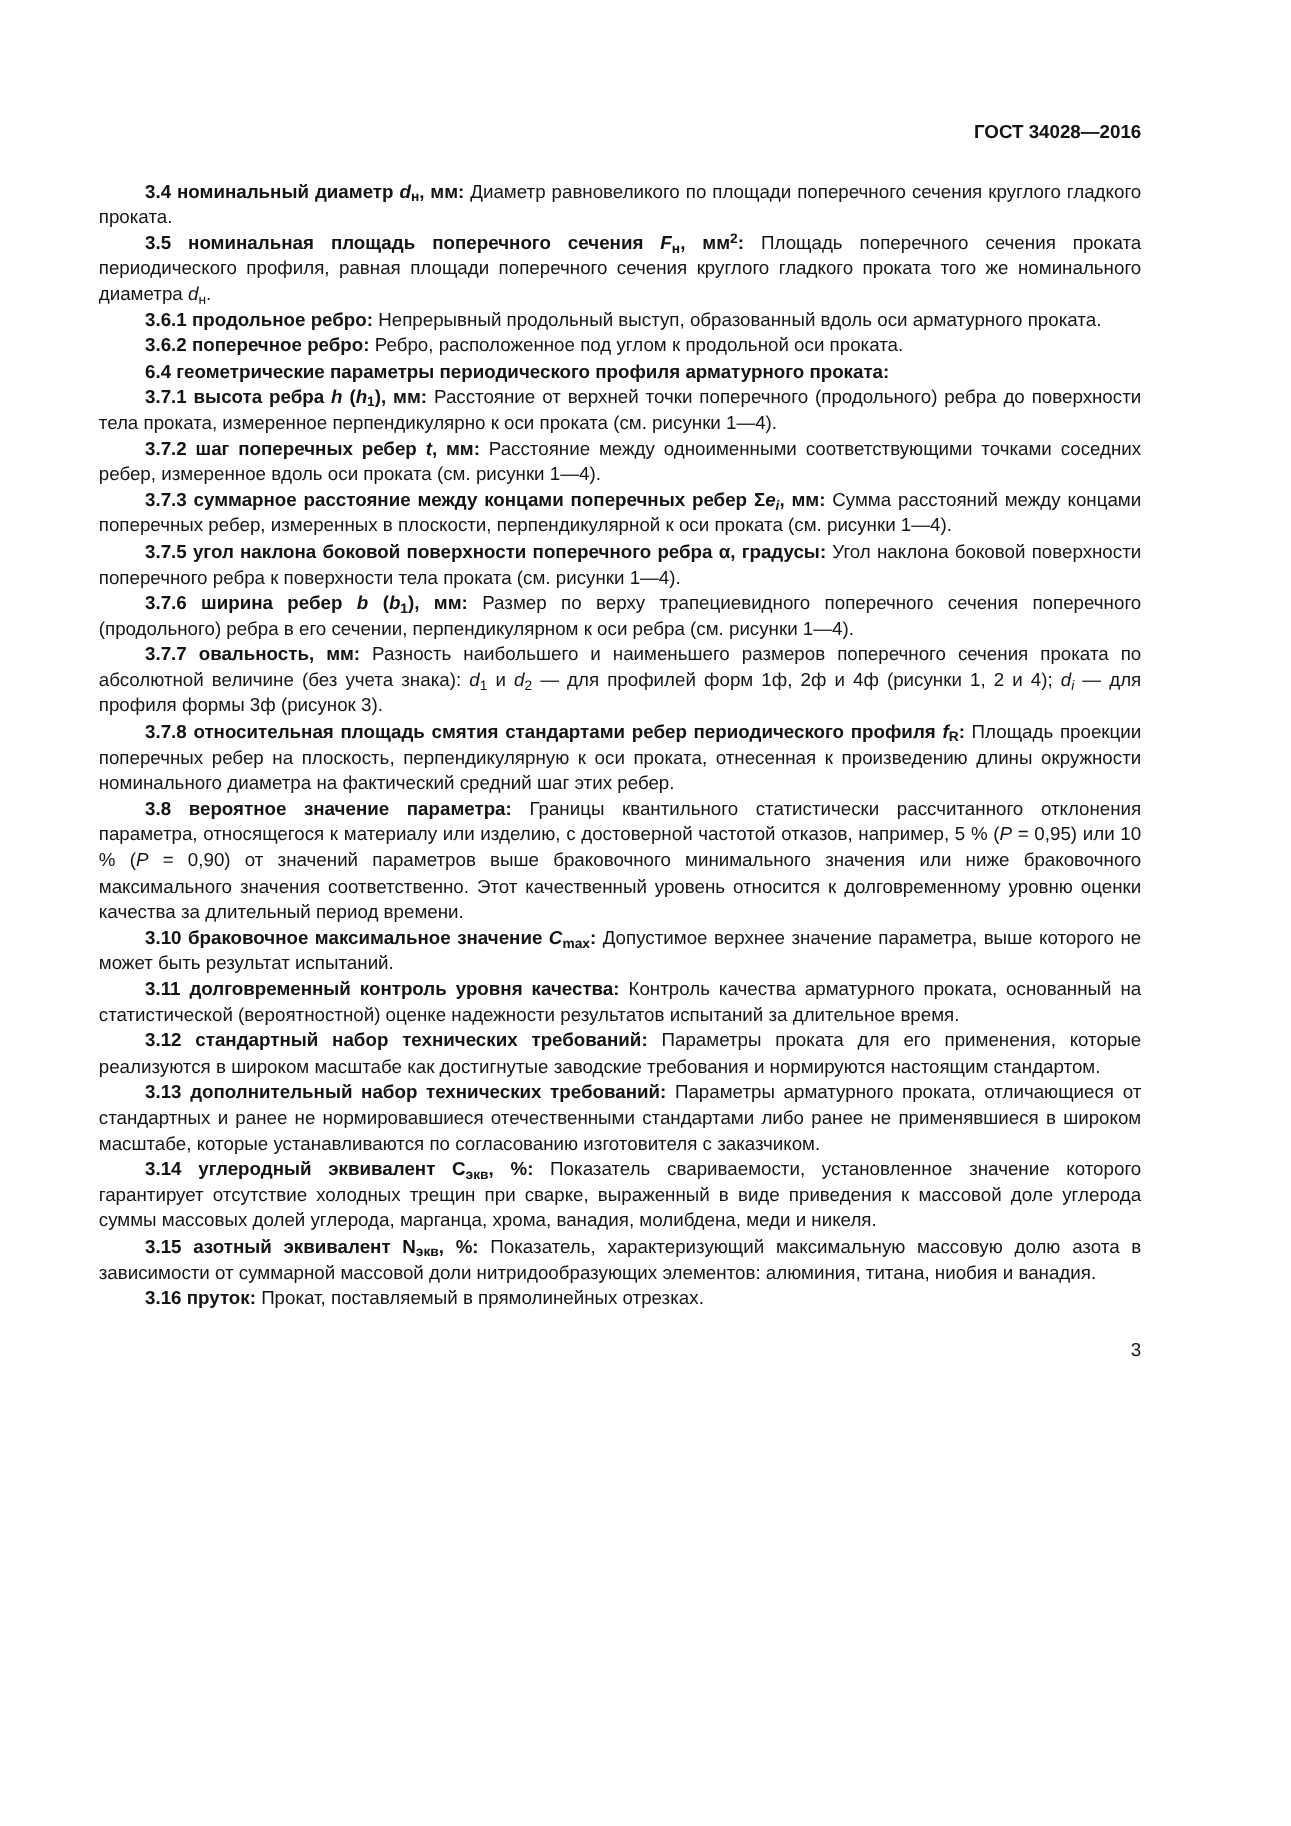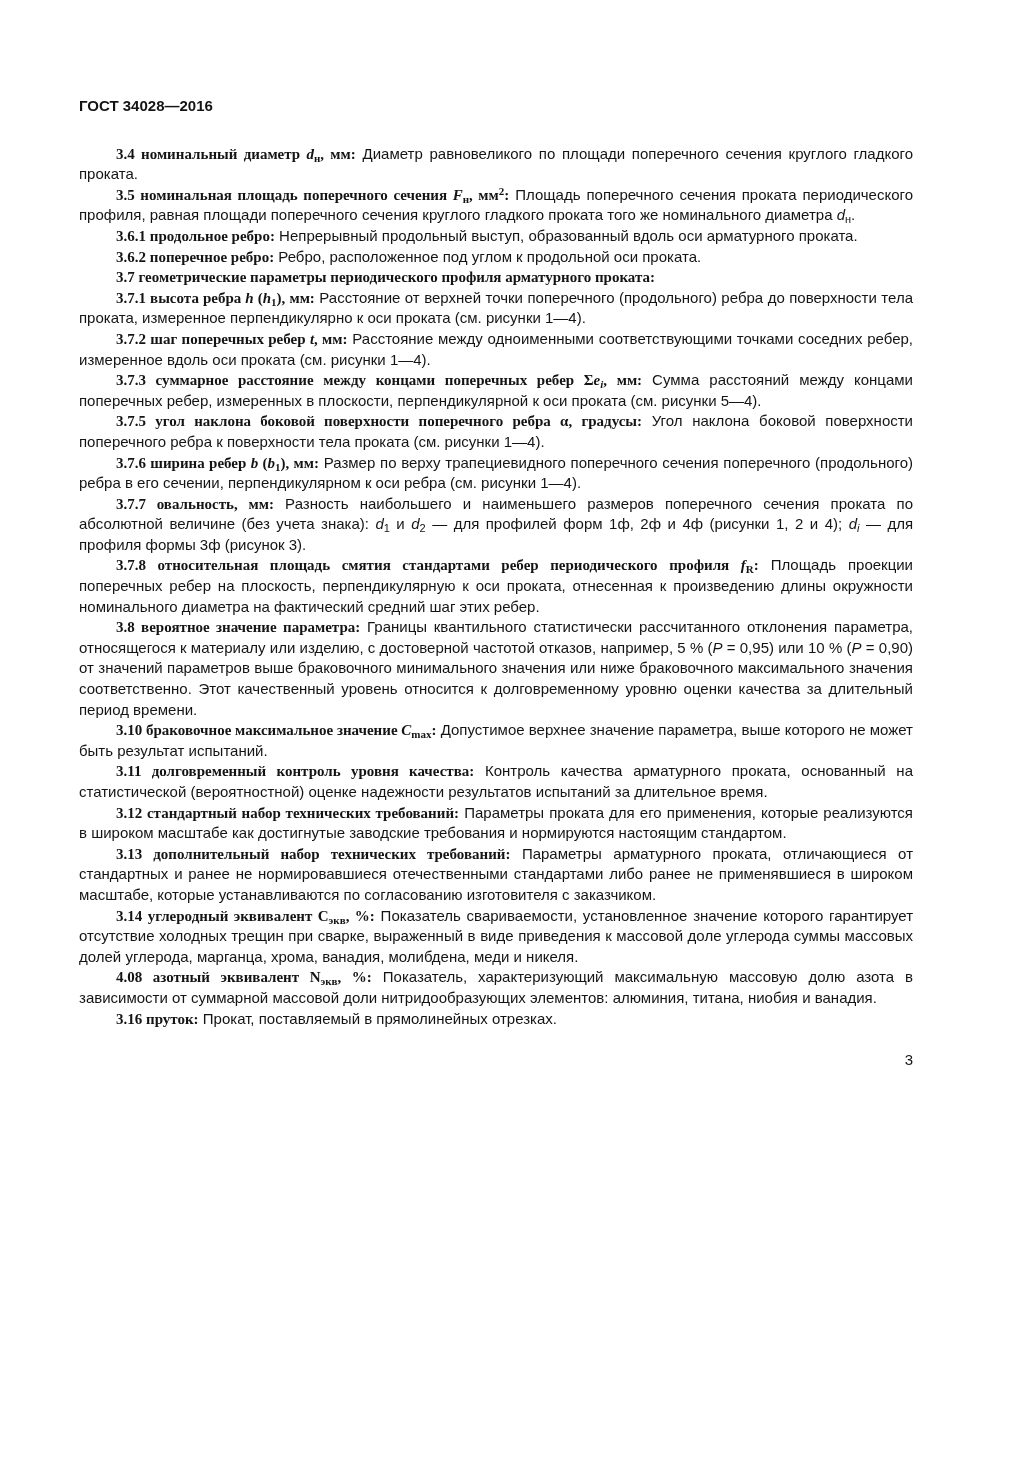--- a/index.html
+++ b/index.html
@@ -14,30 +14,30 @@
     background: #ffffff;
     box-sizing: border-box;
     padding: 96px 120px 0 79px;
     font-family: "Liberation Sans", sans-serif;
     font-size: 15px;
     line-height: 20.6px;
     color: #141414;
     overflow: hidden;
   }
   .doc-header {
-    text-align: left;
+    text-align: right;
     font-weight: bold;
     margin-bottom: 27px;
   }
   .doc-body p.para {
     margin: 0;
     text-indent: 37px;
     text-align: justify;
   }
-  .b { font-weight: bold; font-family: Liberation Serif, serif; }
+  .b { font-weight: bold; }
   .i { font-style: italic; }
   sub, sup {
     font-size: 11px;
     line-height: 0;
   }
   sub { vertical-align: -3px; }
   sup { vertical-align: 5px; }
   .doc-footer {
     text-align: right;
     margin-top: 21px;
@@ -48,33 +48,33 @@
 
 <div class="page">
   <div class="doc-header">
     <span>ГОСТ 34028—2016</span>
   </div>
   <div class="doc-body" id="doc-body">
       <p class="para"><span class="b">3.4 номинальный диаметр </span><span class="b i">d</span><sub class="b">н</sub><span class="b">, мм:</span><span> Диаметр равновеликого по площади поперечного сечения круглого гладкого проката.</span></p>
       <p class="para"><span class="b">3.5 номинальная площадь поперечного сечения </span><span class="b i">F</span><sub class="b">н</sub><span class="b">, мм</span><sup class="b">2</sup><span class="b">:</span><span> Площадь поперечного сечения проката периодического профиля, равная площади поперечного сечения круглого гладкого проката того же номинального диаметра </span><span class="i">d</span><sub>н</sub><span>.</span></p>
       <p class="para"><span class="b">3.6.1 продольное ребро:</span><span> Непрерывный продольный выступ, образованный вдоль оси арматурного проката.</span></p>
       <p class="para"><span class="b">3.6.2 поперечное ребро:</span><span> Ребро, расположенное под углом к продольной оси проката.</span></p>
-      <p class="para"><span class="b">3.7 геометрические параметры периодического профиля арматурного проката:</span></p>
+      <p class="para"><span class="b">6.4 геометрические параметры периодического профиля арматурного проката:</span></p>
       <p class="para"><span class="b">3.7.1 высота ребра </span><span class="b i">h</span><span class="b"> (</span><span class="b i">h</span><sub class="b">1</sub><span class="b">), мм:</span><span> Расстояние от верхней точки поперечного (продольного) ребра до поверхности тела проката, измеренное перпендикулярно к оси проката (см. рисунки 1—4).</span></p>
       <p class="para"><span class="b">3.7.2 шаг поперечных ребер </span><span class="b i">t</span><span class="b">, мм:</span><span> Расстояние между одноименными соответствующими точками соседних ребер, измеренное вдоль оси проката (см. рисунки 1—4).</span></p>
-      <p class="para"><span class="b">3.7.3 суммарное расстояние между концами поперечных ребер </span><span class="b">Σ</span><span class="b i">e</span><sub class="b i">i</sub><span class="b">, мм:</span><span> Сумма расстояний между концами поперечных ребер, измеренных в плоскости, перпендикулярной к оси проката (см. рисунки 5—4).</span></p>
+      <p class="para"><span class="b">3.7.3 суммарное расстояние между концами поперечных ребер </span><span class="b">Σ</span><span class="b i">e</span><sub class="b i">i</sub><span class="b">, мм:</span><span> Сумма расстояний между концами поперечных ребер, измеренных в плоскости, перпендикулярной к оси проката (см. рисунки 1—4).</span></p>
       <p class="para"><span class="b">3.7.5 угол наклона боковой поверхности поперечного ребра α, градусы:</span><span> Угол наклона боковой поверхности поперечного ребра к поверхности тела проката (см. рисунки 1—4).</span></p>
       <p class="para"><span class="b">3.7.6 ширина ребер </span><span class="b i">b</span><span class="b"> (</span><span class="b i">b</span><sub class="b">1</sub><span class="b">), мм:</span><span> Размер по верху трапециевидного поперечного сечения поперечного (продольного) ребра в его сечении, перпендикулярном к оси ребра (см. рисунки 1—4).</span></p>
       <p class="para"><span class="b">3.7.7 овальность, мм:</span><span> Разность наибольшего и наименьшего размеров поперечного сечения проката по абсолютной величине (без учета знака): </span><span class="i">d</span><sub>1</sub><span> и </span><span class="i">d</span><sub>2</sub><span> — для профилей форм 1ф, 2ф и 4ф (рисунки 1, 2 и 4); </span><span class="i">d</span><sub class="i">i</sub><span> — для профиля формы 3ф (рисунок 3).</span></p>
       <p class="para"><span class="b">3.7.8 относительная площадь смятия стандартами ребер периодического профиля </span><span class="b i">f</span><sub class="b">R</sub><span class="b">:</span><span> Площадь проекции поперечных ребер на плоскость, перпендикулярную к оси проката, отнесенная к произведению длины окружности номинального диаметра на фактический средний шаг этих ребер.</span></p>
       <p class="para"><span class="b">3.8 вероятное значение параметра:</span><span> Границы квантильного статистически рассчитанного отклонения параметра, относящегося к материалу или изделию, с достоверной частотой отказов, например, 5 % (</span><span class="i">P</span><span> = 0,95) или 10 % (</span><span class="i">P</span><span> = 0,90) от значений параметров выше браковочного минимального значения или ниже браковочного максимального значения соответственно. Этот качественный уровень относится к долговременному уровню оценки качества за длительный период времени.</span></p>
       <p class="para"><span class="b">3.10 браковочное максимальное значение </span><span class="b i">C</span><sub class="b">max</sub><span class="b">:</span><span> Допустимое верхнее значение параметра, выше которого не может быть результат испытаний.</span></p>
       <p class="para"><span class="b">3.11 долговременный контроль уровня качества:</span><span> Контроль качества арматурного проката, основанный на статистической (вероятностной) оценке надежности результатов испытаний за длительное время.</span></p>
       <p class="para"><span class="b">3.12 стандартный набор технических требований:</span><span> Параметры проката для его применения, которые реализуются в широком масштабе как достигнутые заводские требования и нормируются настоящим стандартом.</span></p>
       <p class="para"><span class="b">3.13 дополнительный набор технических требований:</span><span> Параметры арматурного проката, отличающиеся от стандартных и ранее не нормировавшиеся отечественными стандартами либо ранее не применявшиеся в широком масштабе, которые устанавливаются по согласованию изготовителя с заказчиком.</span></p>
       <p class="para"><span class="b">3.14 углеродный эквивалент С</span><sub class="b">экв</sub><span class="b">, %:</span><span> Показатель свариваемости, установленное значение которого гарантирует отсутствие холодных трещин при сварке, выраженный в виде приведения к массовой доле углерода суммы массовых долей углерода, марганца, хрома, ванадия, молибдена, меди и никеля.</span></p>
-      <p class="para"><span class="b">4.08 азотный эквивалент N</span><sub class="b">экв</sub><span class="b">, %:</span><span> Показатель, характеризующий максимальную массовую долю азота в зависимости от суммарной массовой доли нитридообразующих элементов: алюминия, титана, ниобия и ванадия.</span></p>
+      <p class="para"><span class="b">3.15 азотный эквивалент N</span><sub class="b">экв</sub><span class="b">, %:</span><span> Показатель, характеризующий максимальную массовую долю азота в зависимости от суммарной массовой доли нитридообразующих элементов: алюминия, титана, ниобия и ванадия.</span></p>
       <p class="para"><span class="b">3.16 пруток:</span><span> Прокат, поставляемый в прямолинейных отрезках.</span></p>
     </div>
   <div class="doc-footer">
     <span>3</span>
   </div>
 </div>
 
 </body></html>

